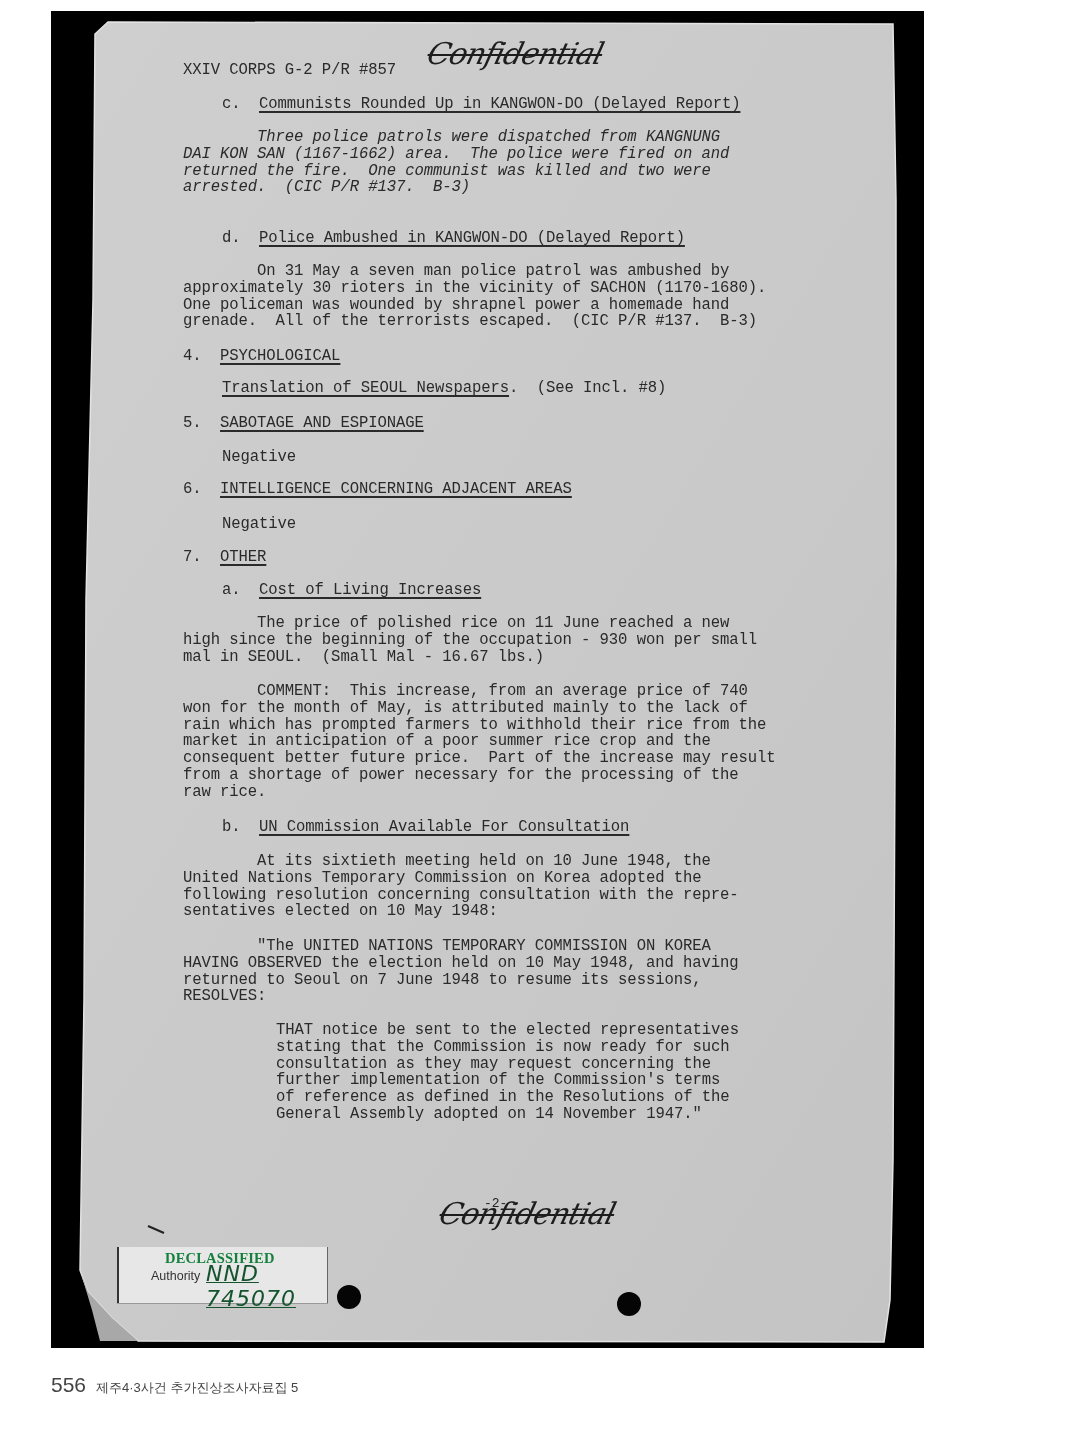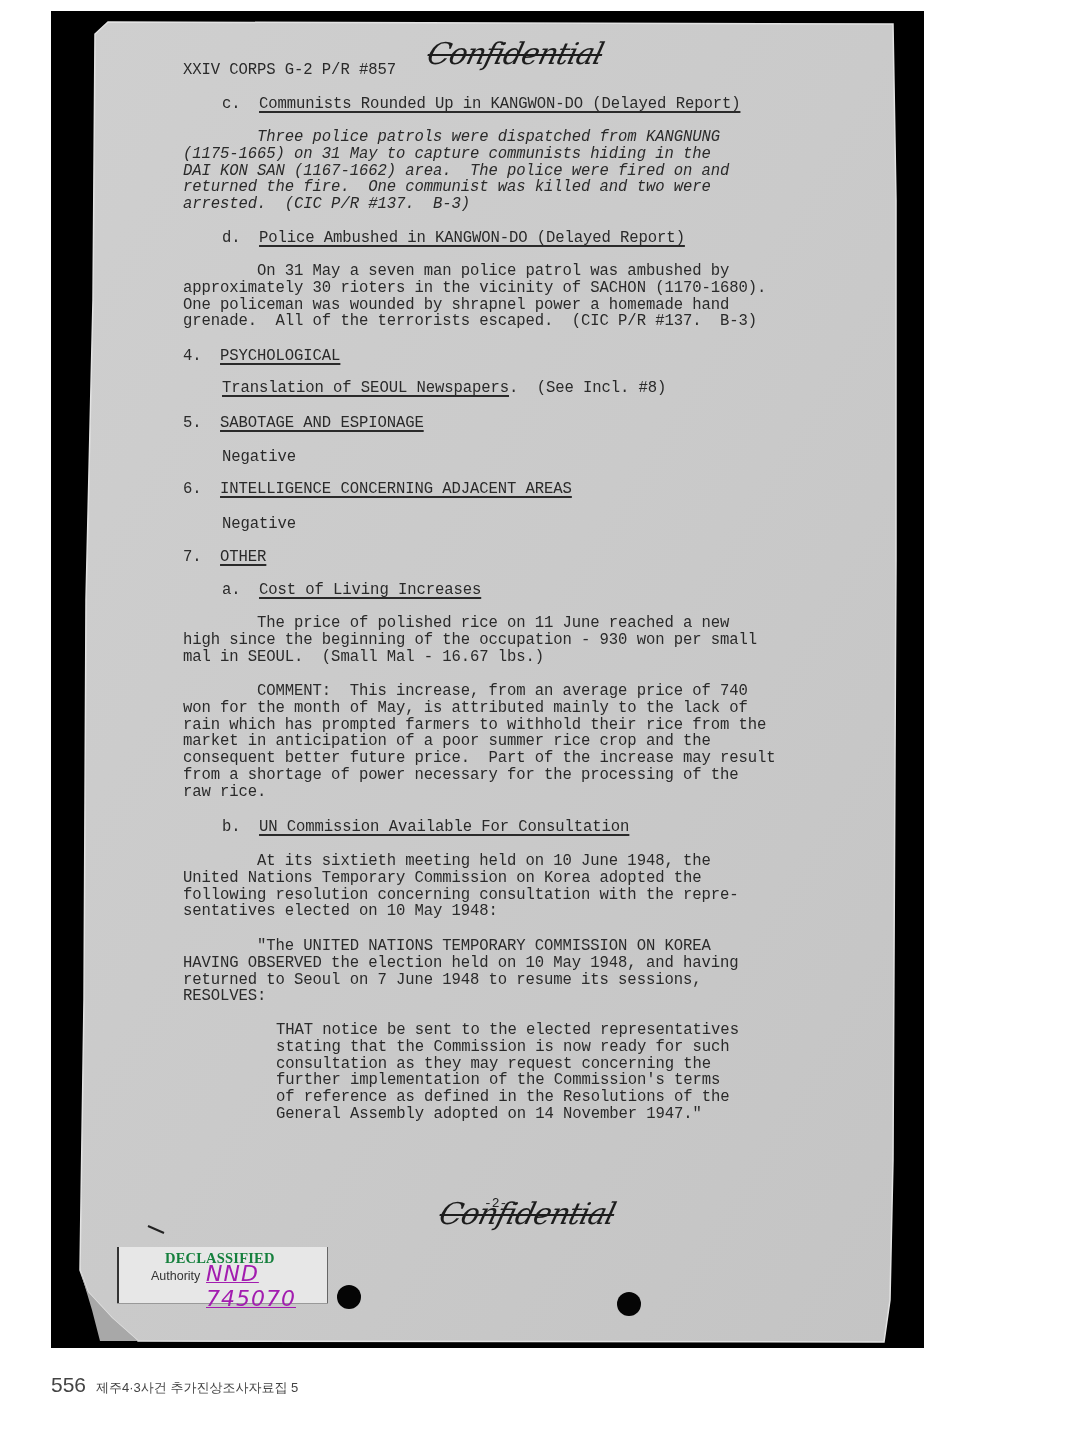--- a/index.html
+++ b/index.html
@@ -50,21 +50,21 @@
     .stamp-title {
       position: absolute; left: 46px; top: 3px;
       font-family: "Liberation Serif", serif; font-weight: bold; font-size: 14.5px; color: #15803d; letter-spacing: 0.2px;
     }
     .stamp-auth {
       position: absolute; left: 32px; top: 22px;
       font-family: "Liberation Sans", sans-serif; font-size: 12.5px; color: #333;
     }
     .stamp-hand {
       position: absolute; left: 87px; top: 14px;
-      font-family: "DejaVu Sans", sans-serif; font-size: 22px; color: #a21caf; font-style: italic; letter-spacing: 1px;
+      font-family: "DejaVu Sans", sans-serif; font-size: 22px; color: #14532d; font-style: italic; letter-spacing: 1px;
       text-decoration: underline; text-decoration-thickness: 1px;
     }
     .punch {
       position: absolute; width: 24px; height: 24px; border-radius: 50%; background: #050505;
     }
     .footer {
       position: absolute; left: 51px; top: 1373px; display: flex; align-items: baseline; gap: 10px;
     }
     .footer-num {
       font-family: "Liberation Sans", sans-serif; font-weight: normal; font-size: 21px; color: #444;
@@ -90,21 +90,21 @@
   <polygon points="80,1270 88,1292 112,1318 138,1341 100,1341 92,1310" fill="#a8a8a8"></polygon>
   <line x1="148" y1="1226" x2="164" y2="1233" stroke="#222" stroke-width="2"></line>
 </svg>
 
 <div class="paper">
 
   <div class="typed" style="left:183px; top:62px;">XXIV CORPS G-2 P/R #857</div>
   <div class="sig" style="left:428px; top:36px;">Confidential</div>
 
   <div class="typed" style="left:222px; top:96px;"><span>c.</span>  <span class="u">Communists Rounded Up in KANGWON-DO (Delayed Report)</span></div>
-  <div class="typed" style="left:183px; top:129px;font-style:italic;"><div>        Three police patrols were dispatched from KANGNUNG</div><div>(1175-1665) on 31 May to capture communists hiding in the</div><div>DAI KON SAN (1167-1662) area.  The police were fired on and</div><div>returned the fire.  One communist was killed and two were</div><div>arrested.  (CIC P/R #137.  B-3)</div></div>
+  <div class="typed" style="left:183px; top:129px;font-style:italic;"><div>        Three police patrols were dispatched from KANGNUNG</div><div>DAI KON SAN (1167-1662) area.  The police were fired on and</div><div>returned the fire.  One communist was killed and two were</div><div>arrested.  (CIC P/R #137.  B-3)</div></div>
 
   <div class="typed" style="left:222px; top:230px;"><span>d.</span>  <span class="u">Police Ambushed in KANGWON-DO (Delayed Report)</span></div>
   <div class="typed" style="left:183px; top:263px;"><div>        On 31 May a seven man police patrol was ambushed by</div><div>approximately 30 rioters in the vicinity of SACHON (1170-1680).</div><div>One policeman was wounded by shrapnel power a homemade hand</div><div>grenade.  All of the terrorists escaped.  (CIC P/R #137.  B-3)</div></div>
 
   <div class="typed" style="left:183px; top:348px;"><span>4.</span>  <span class="u">PSYCHOLOGICAL</span></div>
   <div class="typed" style="left:222px; top:380px;"><span class="u">Translation of SEOUL Newspapers</span><span>.  (See Incl. #8)</span></div>
 
   <div class="typed" style="left:183px; top:415px;"><span>5.</span>  <span class="u">SABOTAGE AND ESPIONAGE</span></div>
   <div class="typed" style="left:222px; top:449px;">Negative</div>
 

